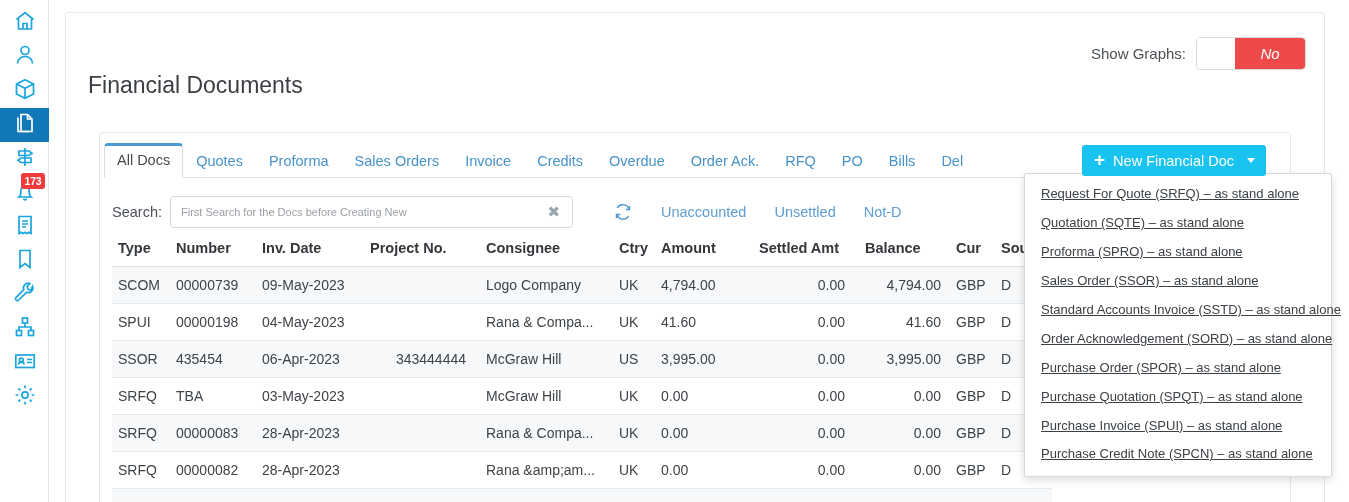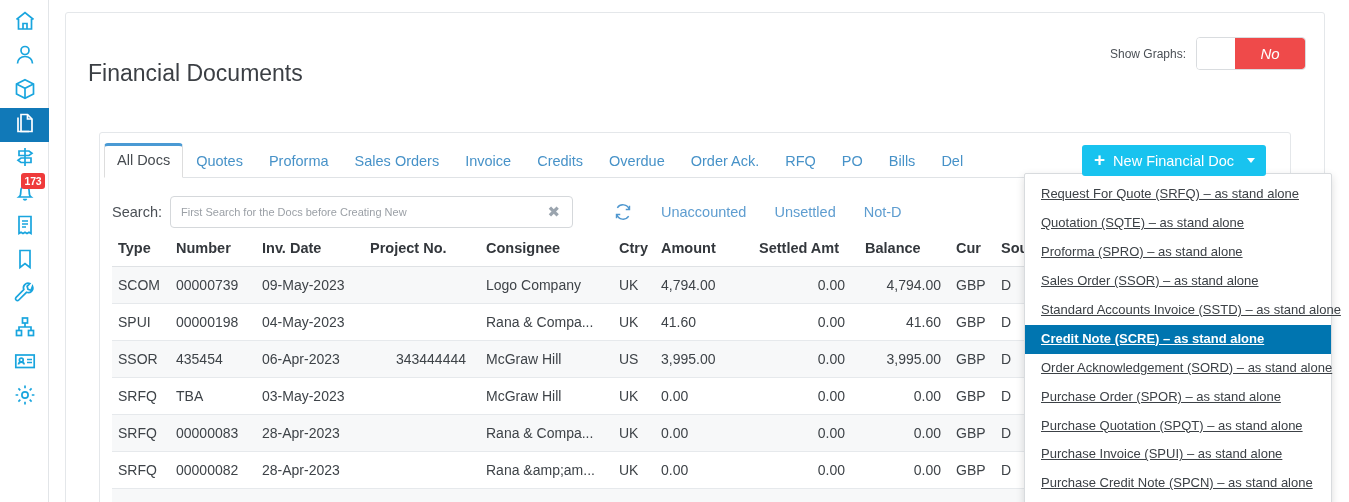--- a/index.html
+++ b/index.html
@@ -47,32 +47,32 @@
   #card {
     position: absolute;
     left: 65px; top: 12px;
     width: 1260px; height: 496px;
     background: #fff;
     border: 1px solid #e4e7ea;
     border-radius: 3px;
   }
   #page-title {
     position: absolute;
-    left: 22px; top: 32px;
+    left: 22px; top: 44px;
     font-size: 23px;
     color: #3b3f44;
     font-weight: normal;
   }
   #showgraph-wrap {
     position: absolute;
     right: 18px; top: 24px;
     display: flex; align-items: center;
   }
   #showgraph-label {
-    font-size: 12px; color: #4b5056; margin-right: 10px;
+    font-size: 15px; color: #4b5056; margin-right: 10px;
   }
   #toggle {
     display: flex; align-items: center;
     width: 110px; height: 33px;
     border: 1px solid #d9dcdf;
     border-radius: 4px;
     overflow: hidden;
     background: #fff;
     cursor: pointer;
     font-style: italic;
@@ -421,21 +421,20 @@
         <span>New Financial Doc</span>
         <span class="caret"></span>
       </div>
 
       <div id="dropdown">
         <div class="dd-item">Request For Quote (SRFQ) – as stand alone</div>
         <div class="dd-item">Quotation (SQTE) – as stand alone</div>
         <div class="dd-item">Proforma (SPRO) – as stand alone</div>
         <div class="dd-item">Sales Order (SSOR) – as stand alone</div>
         <div class="dd-item">Standard Accounts Invoice (SSTD) – as stand alone</div>
-        <div class="dd-item selected">Credit Note (SCRE) – as stand alone</div>
         <div class="dd-item">Order Acknowledgement (SORD) – as stand alone</div>
         <div class="dd-item">Purchase Order (SPOR) – as stand alone</div>
         <div class="dd-item">Purchase Quotation (SPQT) – as stand alone</div>
         <div class="dd-item">Purchase Invoice (SPUI) – as stand alone</div>
         <div class="dd-item">Purchase Credit Note (SPCN) – as stand alone</div>
       </div>
 
       <div id="search-row">
         <span id="search-label">Search:</span>
         <div id="search-box">

